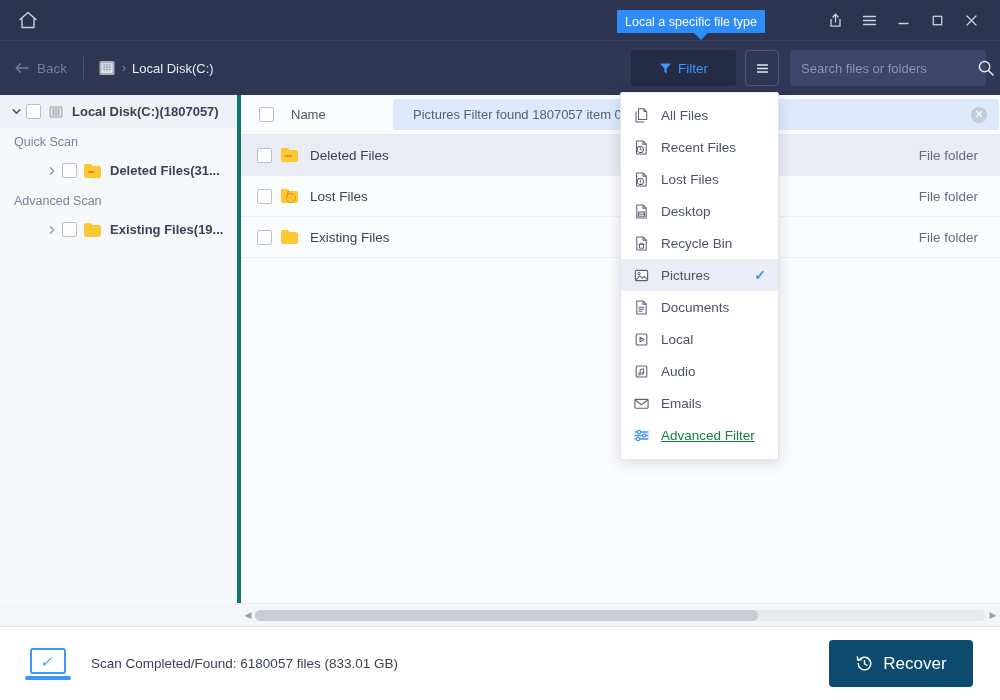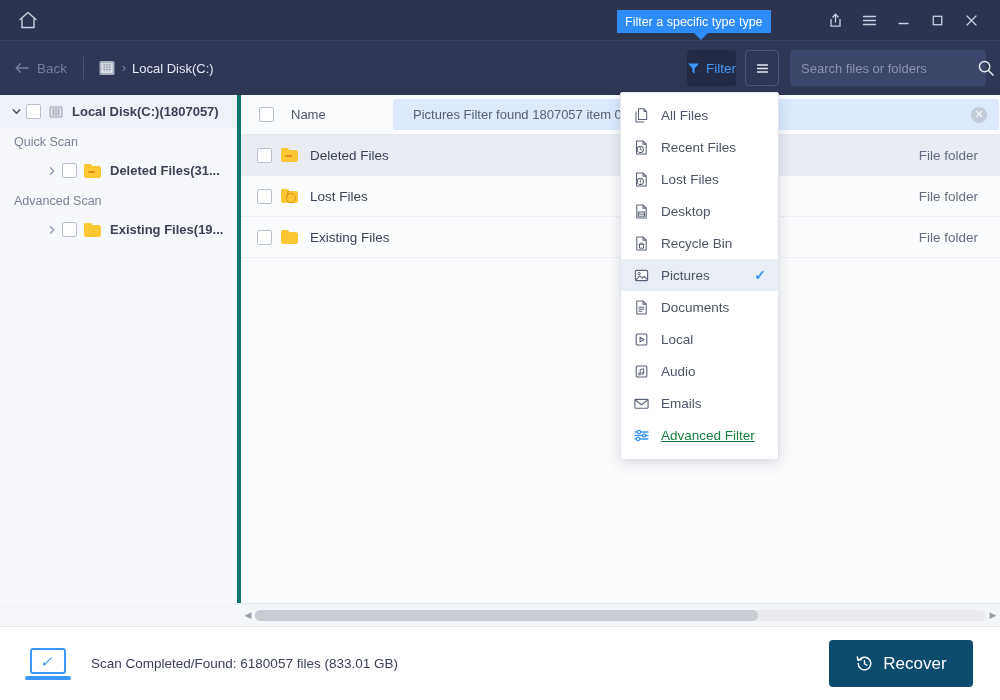--- a/index.html
+++ b/index.html
@@ -48,21 +48,21 @@
     display:flex; align-items:flex-start; gap:7px; margin-left:14px;
     color:#767f9c; font-size:13.5px;
   }
   .nav-div { width:1px; height:22px; background:#4a5371; margin:0 14px 0 16px; }
   .crumb-wrap { display:flex; align-items:center; gap:6px; }
   .crumb-sep { color:#7b84a1; font-size:12px; }
   .crumb-txt { color:#e6e9f2; font-size:13px; }
   .nav-spacer { flex:1; }
 
   .filter-btn {
-    display:flex; align-items:center; gap:6px; height:36px; padding:0 0;
+    display:flex; align-items:center; gap:6px; height:36px; padding:0 28px;
     background:#242b45; border-radius:4px; color:#3d97f8; font-size:13.5px;
     margin-right:9px;
   }
   .list-btn {
     width:34px; height:36px; border:1px solid #4d5674; border-radius:4px;
     display:flex; align-items:center; justify-content:center; margin-right:11px;
   }
   .search-box {
     width:196px; height:36px; background:#3c456a; border-radius:4px;
     display:flex; align-items:center; padding:0 11px; margin-right:14px;
@@ -259,21 +259,21 @@
       <div class="win-btn">
         <span>
           <svg width="17" height="17" viewBox="0 0 17 17">
               <path d="M4 4 L13 13 M13 4 L4 13" stroke="#c9cfdd" stroke-width="1.3" stroke-linecap="round"></path>
             </svg>
         </span>
       </div>
     </div>
   </div>
 
-  <div class="tooltip">Filter a specific type type</div>
+  <div class="tooltip">Local a specific file type</div>
   <div class="tooltip-arrow"></div>
 
   <div class="navbar">
     <div class="back-btn">
       <span>
         <svg width="16" height="14" viewBox="0 0 16 14">
             <path d="M14 7 H2.5 M6.5 2.8 L2.2 7 L6.5 11.2" fill="none" stroke="#767f9c" stroke-width="1.35" stroke-linecap="round" stroke-linejoin="round"></path>
           </svg>
       </span>
       <span>Back</span>

